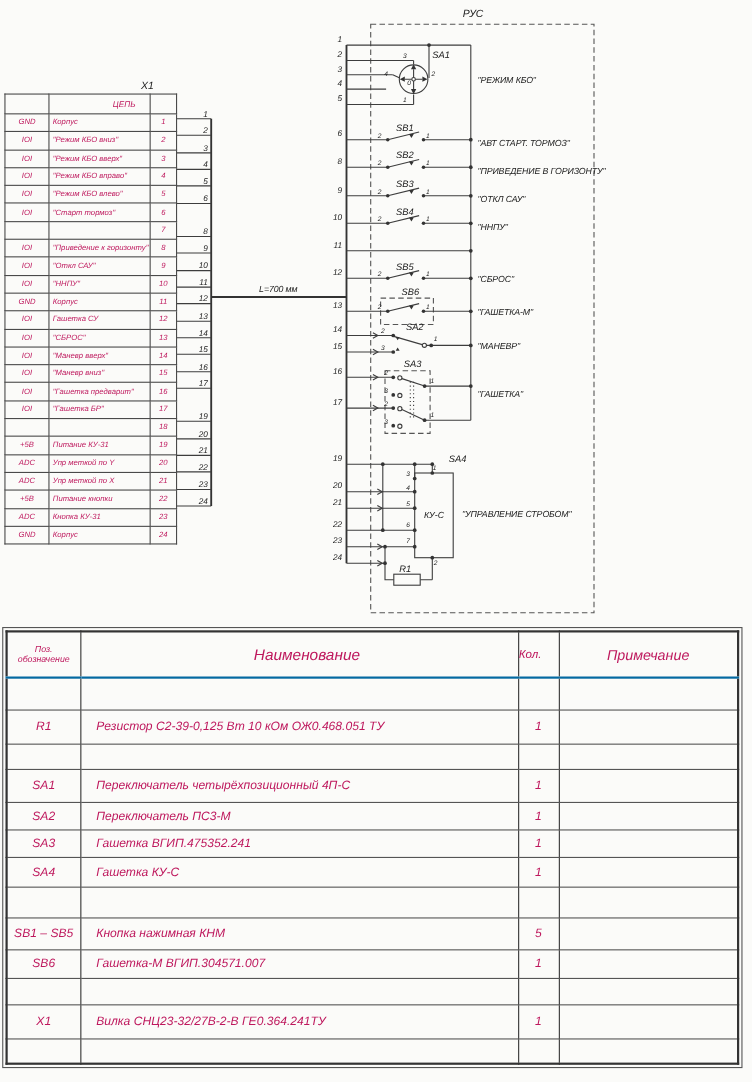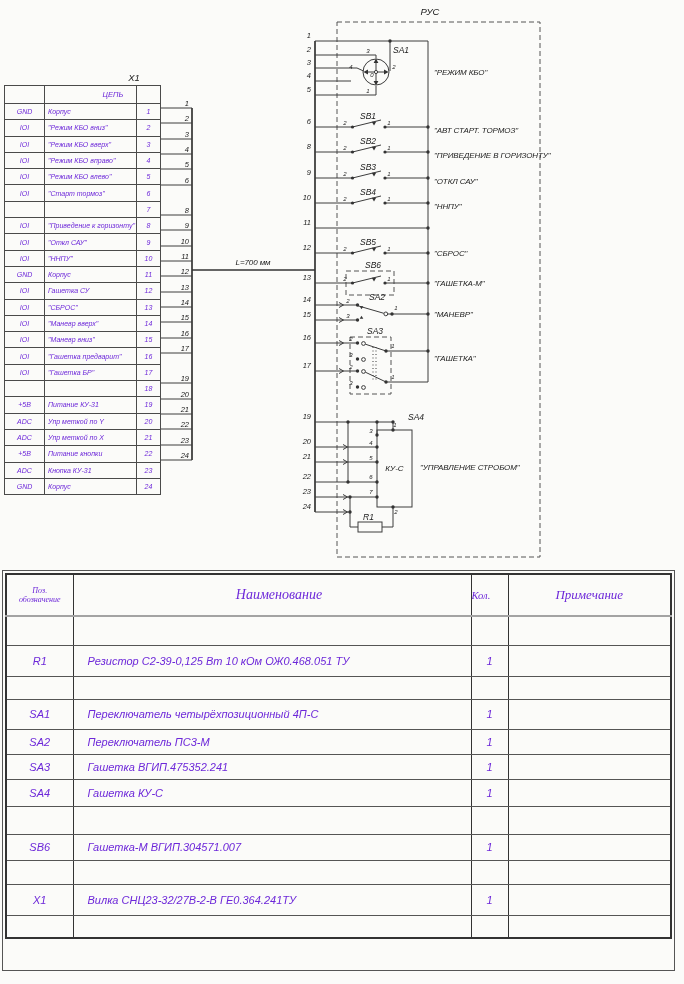--- a/index.html
+++ b/index.html
@@ -1,17 +1,17 @@
 <!DOCTYPE html>
 <html><head>
 <meta charset="utf-8">
 <style>
   html,body{margin:0;padding:0;background:#e8e8e6;}
   .canvas{position:relative;width:684px;height:984px;background:#fbfbf9;overflow:hidden;
-          font-family:"Liberation Sans",sans-serif;color:#6d28d9;}
+          font-family:"Liberation Sans",sans-serif;color:#be185d;}
   svg{position:absolute;left:0;top:0;}
   svg .ln{stroke:#3d3d3d;stroke-width:1;fill:none;}
   svg .ln2{stroke:#333;stroke-width:1.7;fill:none;}
   svg .dash{stroke:#555;stroke-width:1;fill:none;stroke-dasharray:5,3;}
   svg .dot{fill:#333;stroke:none;}
   svg .tri{fill:#333;stroke:none;}
   svg .oc{stroke:#3d3d3d;fill:#fbfbf9;stroke-width:1;}
   svg text{font-family:"Liberation Sans",sans-serif;font-style:italic;fill:#222;}
   .t-big{font-size:9.5px;}
   .t-ref{font-size:8.5px;}
@@ -25,21 +25,21 @@
       font-style:italic;font-size:7px;}
   .x1 th,.x1 td{border:1px solid #4a4a4a;padding:0 0 0 0;overflow:hidden;white-space:nowrap;
       font-weight:normal;height:15.3px;text-align:center;}
   .x1 thead th{height:17px;font-size:7.5px;padding-left:45px;}
   .x1 td.cir{text-align:left;padding-left:3px;}
 
   .parts-frame{position:absolute;left:2px;top:570px;width:671px;height:399px;border:1px solid #555;}
   .parts{position:absolute;left:5px;top:573px;width:665px;border:2px solid #333;
       font-style:italic;font-size:11px;}
   .parts th,.parts td{border:1px solid #555;font-weight:normal;padding:0;overflow:hidden;white-space:nowrap;}
-  .parts th{border-bottom:2px solid #a3a3a3;font-family:Liberation Serif, serif;}
+  .parts th{border-bottom:2px solid #0369a1;}
   .parts .c-pos{border-right:1.5px solid #333;text-align:center;}
   .parts .c-name{border-right:1.5px solid #333;text-align:left;padding-left:14px;}
   .parts .c-qty{border-right:1.5px solid #333;text-align:center;}
   .parts .h-pos{font-size:8px;line-height:9px;text-align:center;}
   .parts .h-name{font-size:14px;text-align:center;}
   .parts .h-qty{font-size:10.5px;text-align:left;}
   .parts .h-note{font-size:13px;}
   .parts thead tr{height:42px;}
 </style>
 </head>
@@ -517,20 +517,26 @@
           <td class="c-name">Гашетка КУ-С</td>
           <td class="c-qty">1</td>
           <td></td>
         </tr>
         <tr style="height: 28px;">
           <td class="c-pos"></td>
           <td class="c-name"></td>
           <td class="c-qty"></td>
           <td></td>
         </tr>
+        <tr style="height: 29px;">
+          <td class="c-pos">SB1 – SB5</td>
+          <td class="c-name">Кнопка нажимная КНМ</td>
+          <td class="c-qty">5</td>
+          <td></td>
+        </tr>
         <tr style="height: 26px;">
           <td class="c-pos">SB6</td>
           <td class="c-name">Гашетка-М ВГИП.304571.007</td>
           <td class="c-qty">1</td>
           <td></td>
         </tr>
         <tr style="height: 24px;">
           <td class="c-pos"></td>
           <td class="c-name"></td>
           <td class="c-qty"></td>

